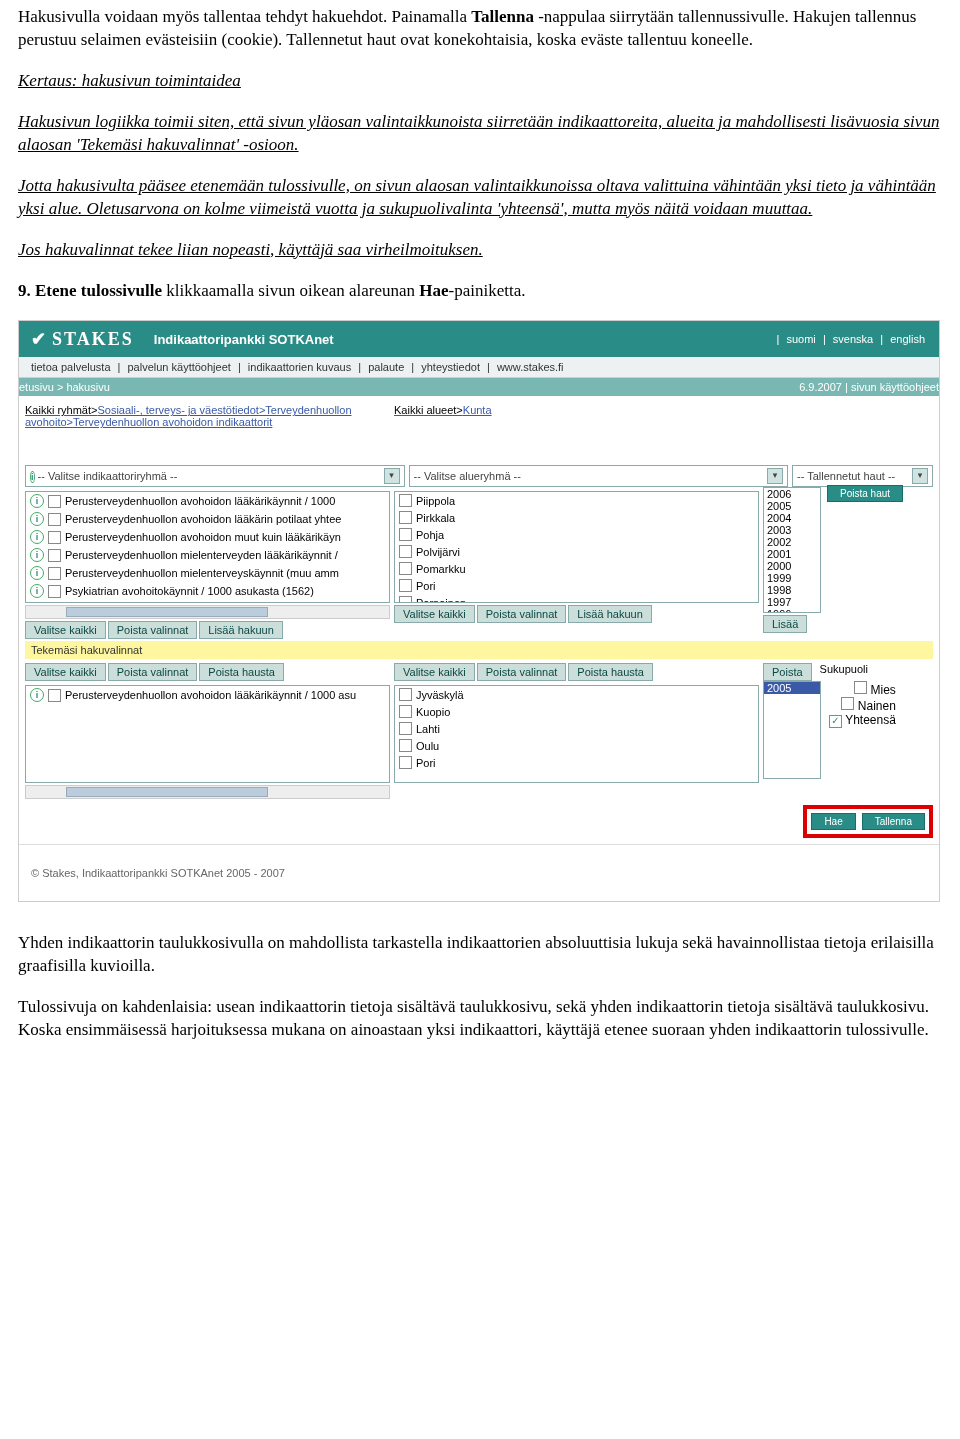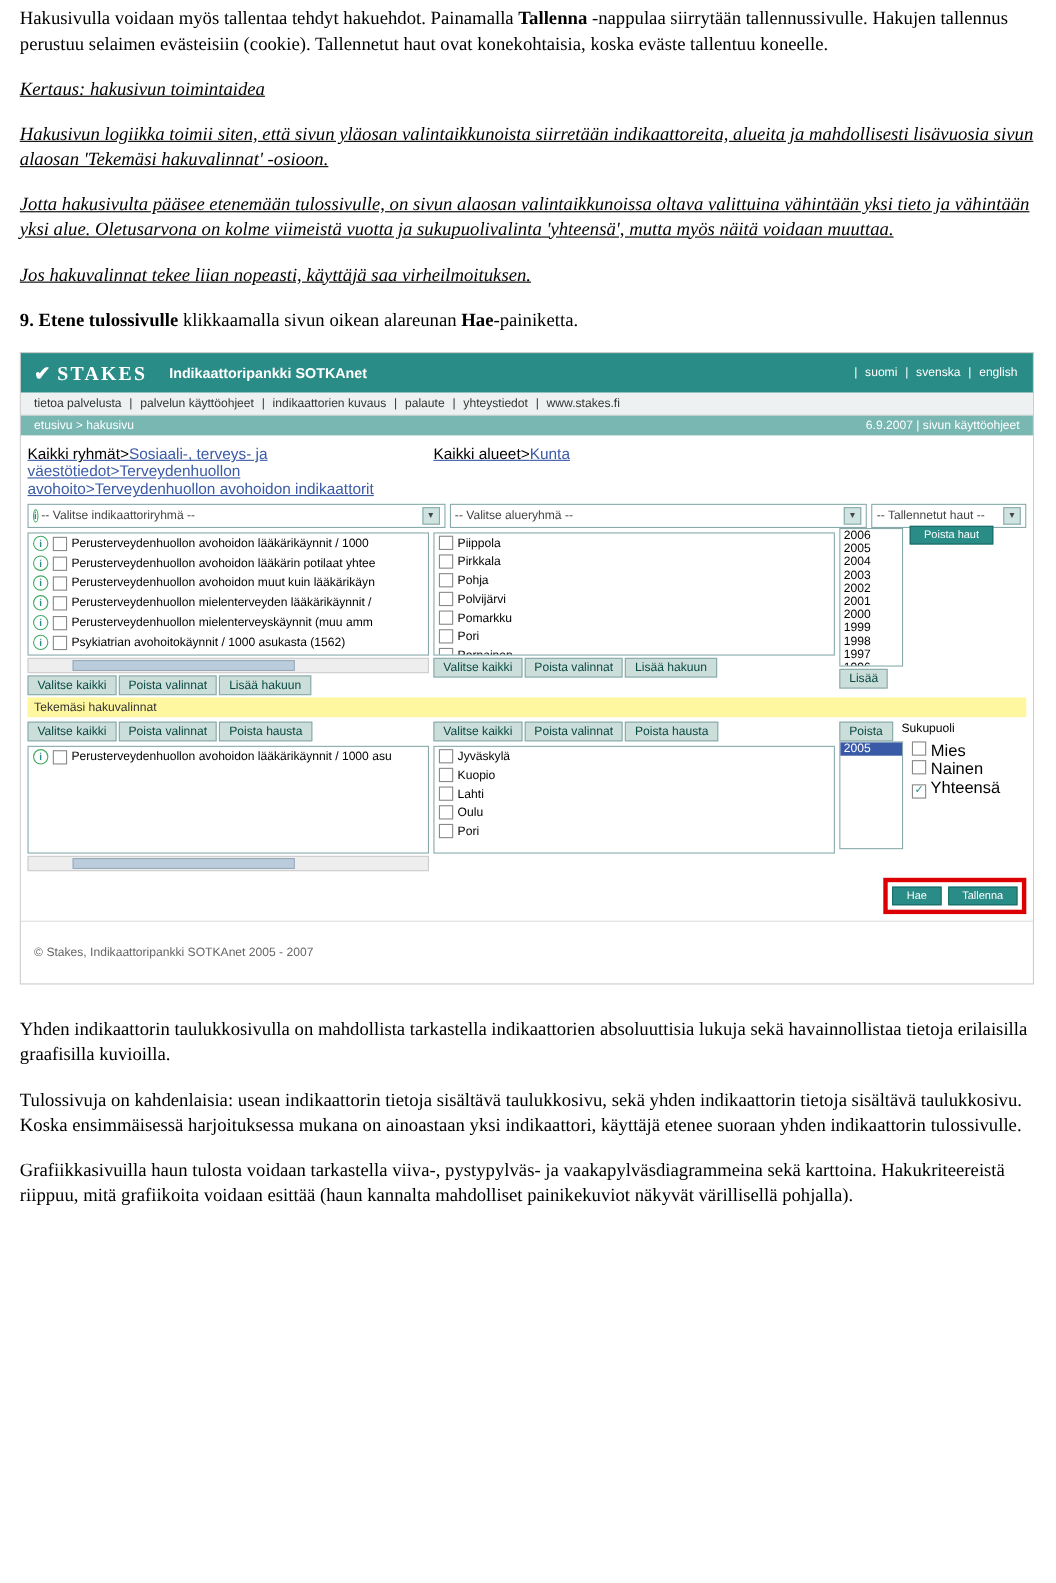--- a/index.html
+++ b/index.html
@@ -59,48 +59,49 @@
     background: #eef1f1;
     color: #333;
     padding: 4px 12px;
     font-size: 11px;
     border-bottom: 1px solid #c8d0d0;
   }
   .shot-nav1 span { margin-right: 4px; }
   .shot-nav2 {
     background: #78b7b2;
     color: #fff;
-    padding: 3px 12px;
+    padding: 3px 0;
     font-size: 11px;
     display: flex;
     gap: 44px;
   }
   .shot-nav2 .right { margin-left: auto; }
   .shot-body {
     background: #fff;
     padding: 6px;
   }
   .row { display: flex; gap: 4px; }
   .col { flex: 1; }
   .breadcrumbs {
     color: #3a5aa8;
-    font-size: 14px;
+    font-size: 11px;
     text-decoration: underline;
     padding: 2px 0 6px 0;
   }
   .breadcrumbs .plain { text-decoration: none; color: #000; }
   .select-stub {
     background: #fff;
     border: 1px solid #8aa;
     padding: 2px 4px;
     font-size: 11px;
     color: #444;
     display: flex;
     align-items: center;
     justify-content: space-between;
+    margin-top: 31px;
   }
   .select-arrow {
     width: 14px; height: 14px;
     background: #cfe3e0;
     border: 1px solid #8aa;
     text-align: center;
     line-height: 12px;
     font-size: 9px;
   }
   .listbox {
@@ -440,21 +441,21 @@
             <div class="li">
                 <span class="cb"></span>
                 <span>Pori</span>
               </div>
           </div>
         </div>
         <div style="width:170px; display:flex; gap:8px;">
           <div class="years" style="height:96px">
             <div class="sel">2005</div>
           </div>
-          <div style="font-size:15px;">
+          <div style="font-size:12px;text-align:right;">
             <div class="li"><span class="cb"></span> <span>Mies</span></div>
             <div class="li"><span class="cb"></span> <span>Nainen</span></div>
             <div class="li"><span class="cb checked"></span> <span>Yhteensä</span></div>
           </div>
         </div>
       </div>
 
       <div class="row" style="margin-top:6px;">
         <div style="margin-left:auto;">
           <div class="red-box">
@@ -463,15 +464,14 @@
           </div>
         </div>
       </div>
     </div>
 
     <div class="footer-line">© Stakes, Indikaattoripankki SOTKAnet 2005 - 2007</div>
   </div>
 
   <p class="doc-p">Yhden indikaattorin taulukkosivulla on mahdollista tarkastella indikaattorien absoluuttisia lukuja sekä havainnollistaa tietoja erilaisilla graafisilla kuvioilla.</p>
   <p class="doc-p">Tulossivuja on kahdenlaisia: usean indikaattorin tietoja sisältävä taulukkosivu, sekä yhden indikaattorin tietoja sisältävä taulukkosivu. Koska ensimmäisessä harjoituksessa mukana on ainoastaan yksi indikaattori, käyttäjä etenee suoraan yhden indikaattorin tulossivulle.</p>
-  <p class="doc-p">Grafiikkasivuilla haun tulosta voidaan tarkastella viiva-, pystypylväs- ja vaakapylväsdiagrammeina sekä karttoina. Hakukriteereistä riippuu, mitä grafiikoita voidaan esittää (haun kannalta mahdolliset painikekuviot näkyvät värillisellä pohjalla).</p>
 
 </div>
 
 </body></html>

